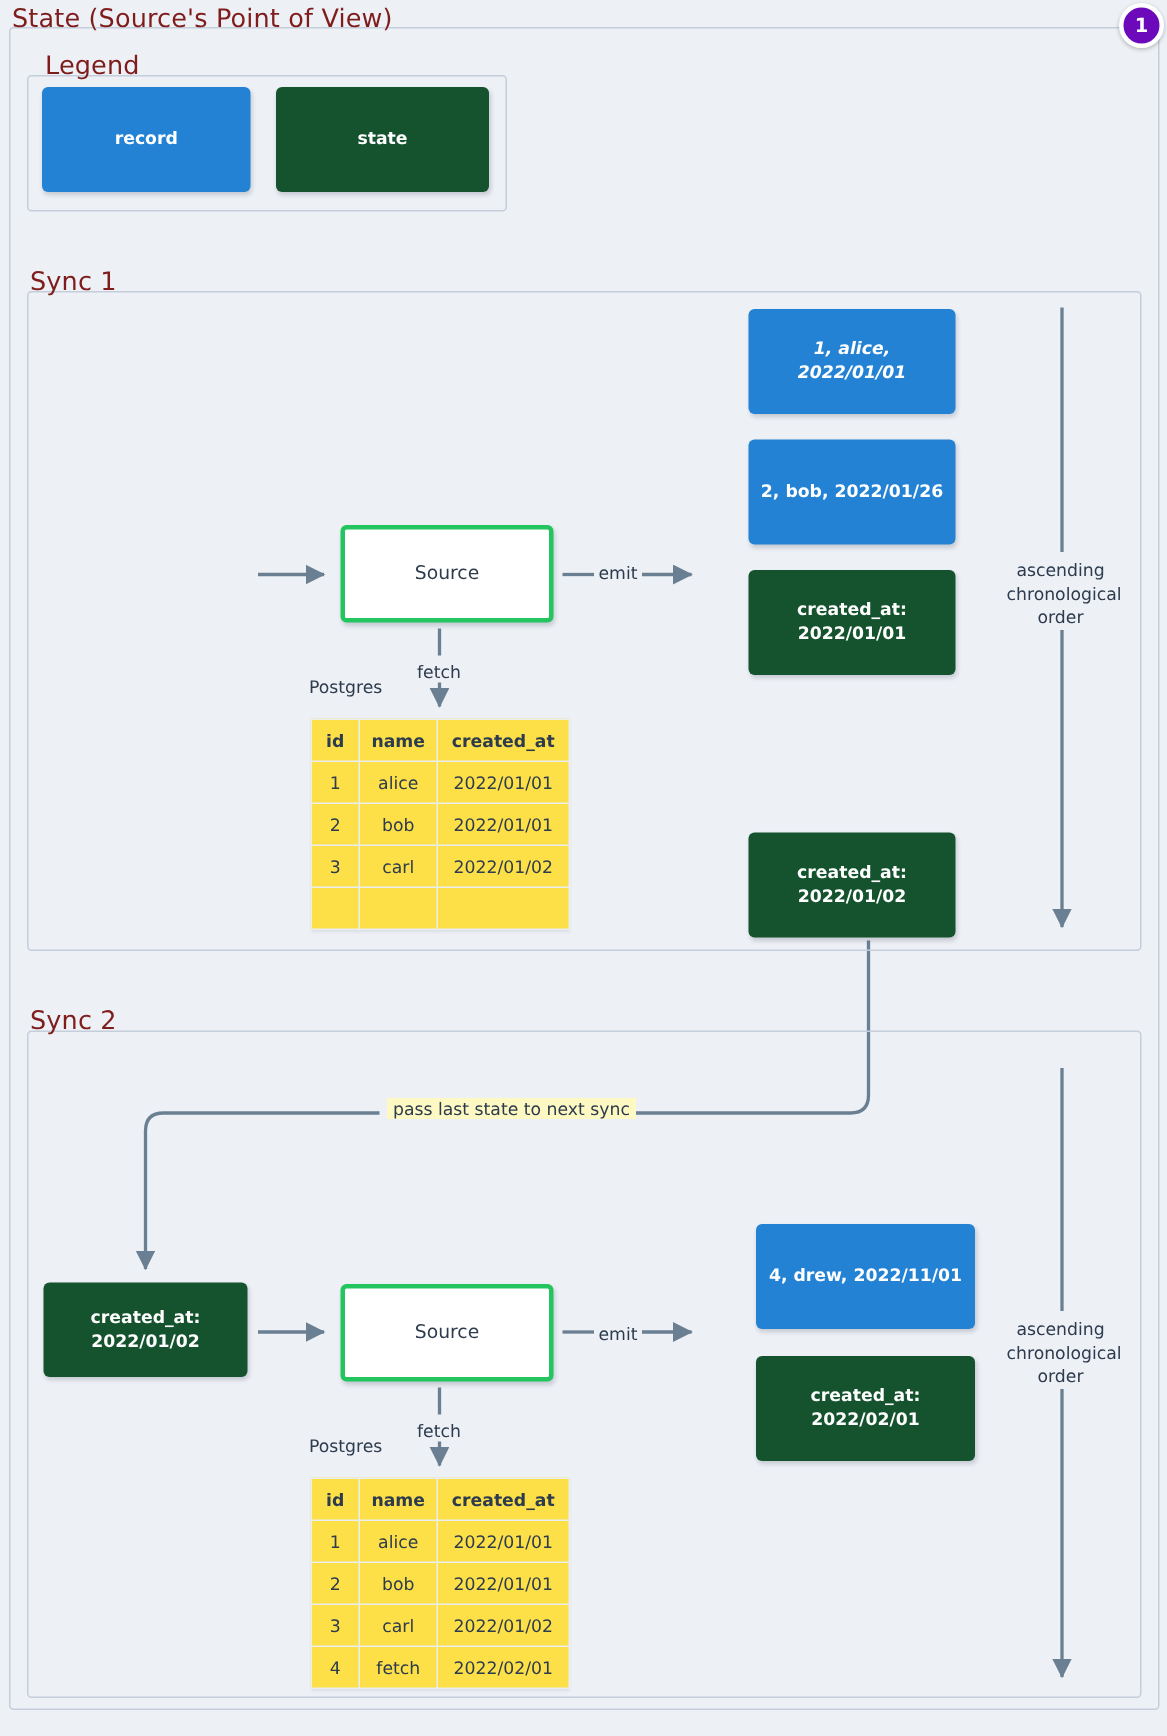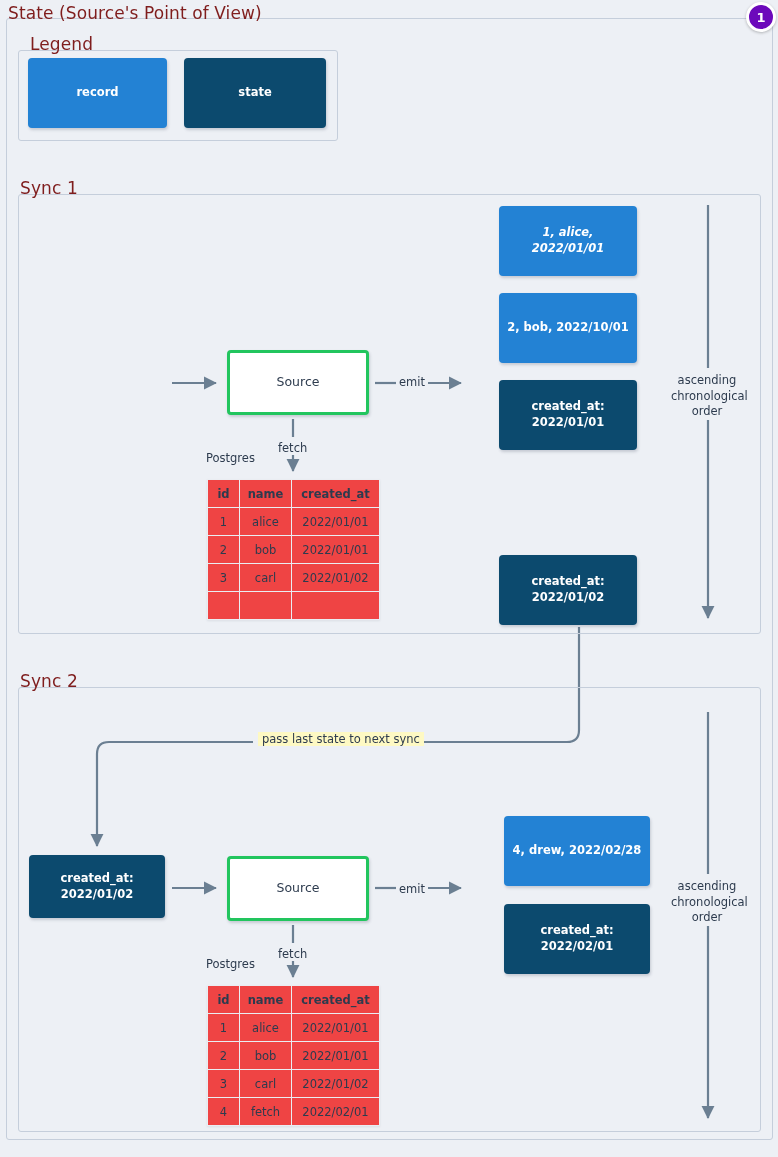--- a/index.html
+++ b/index.html
@@ -36,21 +36,21 @@
     display:flex;align-items:center;justify-content:center;
     text-align:center;
     border-radius:4px;
     font-size:11.5px;
     font-weight:bold;
     line-height:1.35;
     box-shadow:1px 2px 3px rgba(60,70,90,.22);
     box-sizing:border-box;
   }
   .node.record{background:#2382d4;color:#ffffff;}
-  .node.state{background:#0c4a6e;color:#ffffff;}
+  .node.state{background:#14532d;color:#ffffff;}
   .node.plain{
     background:#ffffff;color:#2d3b4e;font-weight:normal;font-size:12.5px;
     border:3px solid #22c55e;
   }
   .node .lbl{white-space:pre-line;padding:0 6px;}
 
   
   #legend-record{left:28px;top:58px;width:139px;height:70px;}
   #legend-state{left:184px;top:58px;width:142px;height:70px;}
 
@@ -83,21 +83,21 @@
   #s2-fetch{left:278px;top:947px;}
   #s2-emit{left:399px;top:882px;}
   #s2-order{left:671px;top:879px;width:72px;text-align:center;}
 
   #pass-label{left:258px;top:732px;background:#fef9c3;padding:0 4px;}
 
   
   .dbtable{
     position:absolute;
     border-collapse:collapse;
-    background:#ef4444;
+    background:#fde047;
     font-size:11.5px;
     color:#2d3b4e;
     box-shadow:0 1px 2px rgba(60,70,90,.10);
   }
   .dbtable th,.dbtable td{
     border:1px solid #eaedf2;
     padding:0;
     height:28px;
     text-align:center;
     font-weight:normal;
@@ -223,21 +223,21 @@
           <td class="c-name"></td>
           <td class="c-date"></td>
         </tr>
     </tbody>
   </table>
 
   <div class="node record" id="s1-rec-1">
     <span class="lbl">1, alice, 2022/01/01</span>
   </div>
   <div class="node record" id="s1-rec-2">
-    <span class="lbl">2, bob, 2022/10/01</span>
+    <span class="lbl">2, bob, 2022/01/26</span>
   </div>
   <div class="node state" id="s1-st-1">
     <span class="lbl">created_at:
 2022/01/01</span>
   </div>
   <div class="node state" id="s1-st-2">
     <span class="lbl">created_at:
 2022/01/02</span>
   </div>
 
@@ -284,21 +284,21 @@
         </tr>
       <tr>
           <td class="c-id">4</td>
           <td class="c-name">fetch</td>
           <td class="c-date">2022/02/01</td>
         </tr>
     </tbody>
   </table>
 
   <div class="node record" id="s2-rec-1">
-    <span class="lbl">4, drew, 2022/02/28</span>
+    <span class="lbl">4, drew, 2022/11/01</span>
   </div>
   <div class="node state" id="s2-st-1">
     <span class="lbl">created_at:
 2022/02/01</span>
   </div>
 
   <div id="step-badge">
     <span>1</span>
   </div>
 

